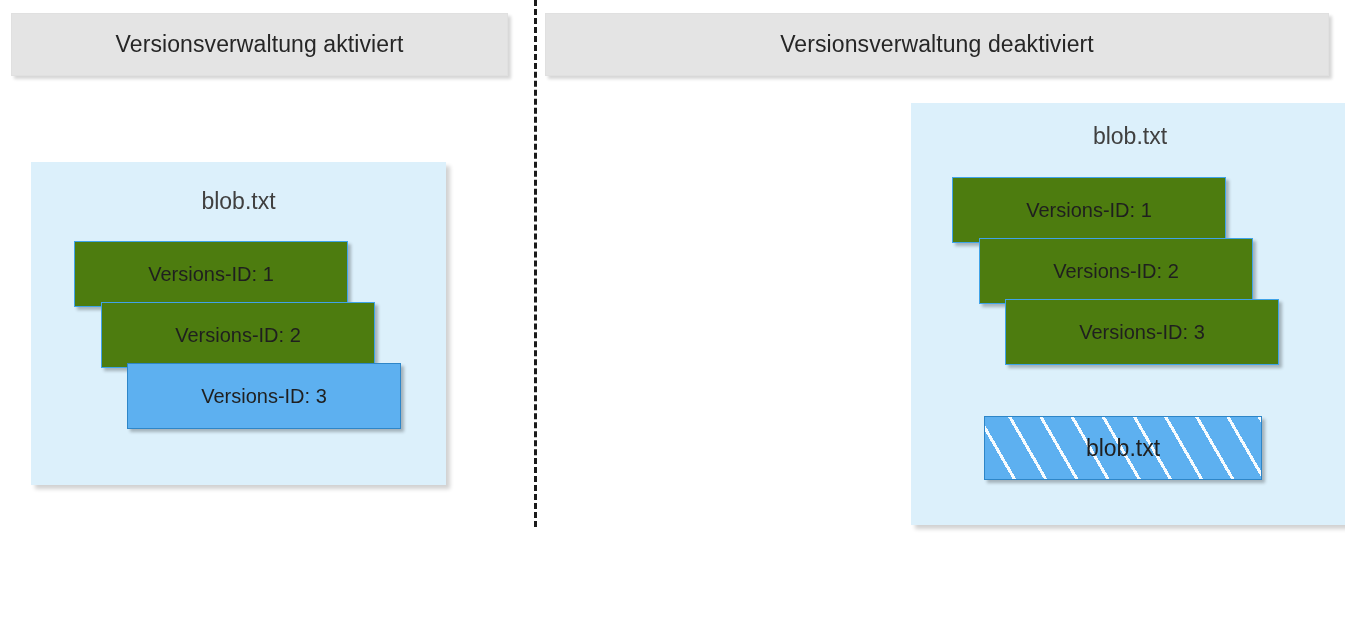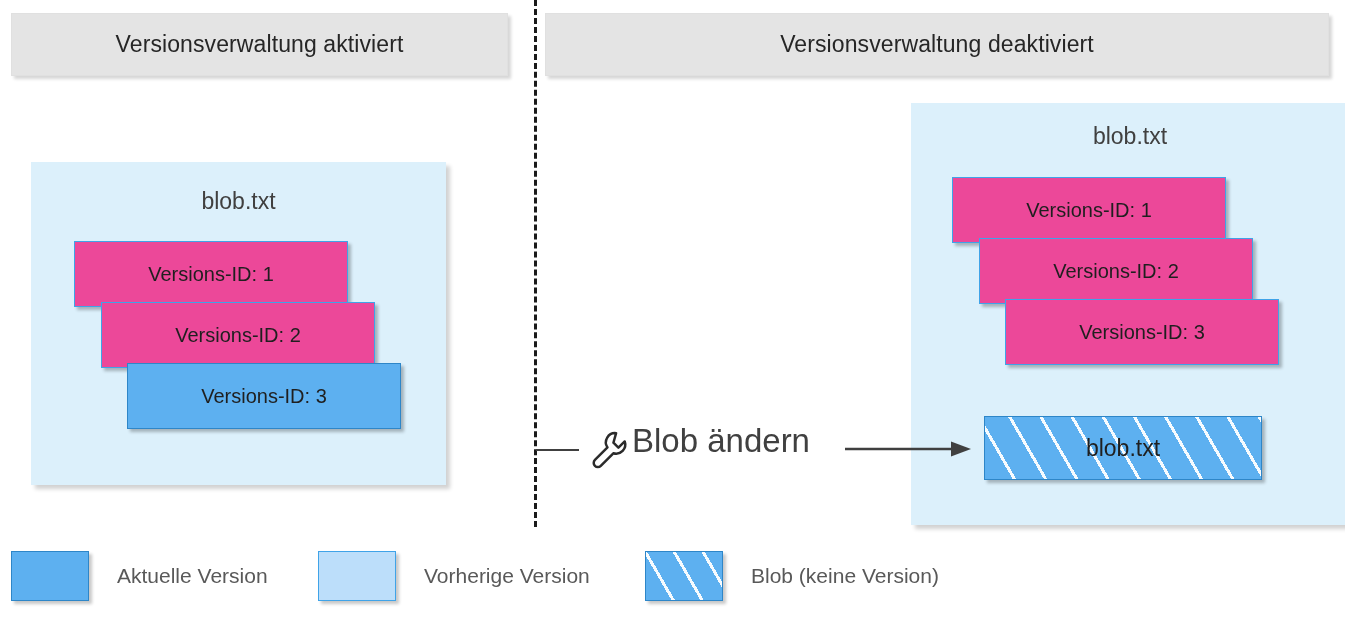--- a/index.html
+++ b/index.html
@@ -72,21 +72,21 @@
     position: absolute;
     box-sizing: border-box;
     display: flex;
     align-items: center;
     justify-content: center;
     font-size: 20px;
     color: #1f1f1f;
     box-shadow: 3px 3px 3px rgba(0,0,0,0.26);
   }
   .vcard.prev {
-    background: #ec4899;
+    background: #4d7c0f;
     border: 1px solid #3fa3e8;
   }
   .vcard.current {
     background: #5db0f0;
     border: 1px solid #2e86c8;
   }
 
   
   #l-v1 { left: 43px;  top: 79px;  width: 274px; height: 66px; }
   #l-v2 { left: 70px;  top: 140px; width: 274px; height: 66px; }
@@ -239,52 +239,15 @@
       <span>Versions-ID: 2</span>
     </div>
     <div class="vcard prev" id="r-v3">
       <span>Versions-ID: 3</span>
     </div>
     <div class="hatch" id="r-blob">
       <span>blob.txt</span>
     </div>
   </div>
 
-  <div id="change-group">
-    <div id="lead-line"></div>
-
-    <span id="wrench-icon">
-      <svg viewBox="0 0 48 48" width="46" height="48" aria-hidden="true">
-        <g fill="none" stroke="#2b2b2b" stroke-width="2.6" stroke-linecap="round" stroke-linejoin="round">
-          <path d="M33.5 6.4 a9.6 9.6 0 0 0 -9.0 14.9 L11.4 34.4
-                   a4.3 4.3 0 1 0 6.1 6.1 L30.6 27.4
-                   a9.6 9.6 0 0 0 11.9 -12.3 L35.9 21.6
-                   l-5.2 -5.2 z"></path>
-        </g>
-      </svg>
-    </span>
-
-    <span id="change-label">Blob ändern</span>
-
-    <span id="arrow-wrap">
-      <svg viewBox="0 0 128 26" width="128" height="26" aria-hidden="true">
-        <line x1="0" y1="13" x2="108" y2="13" stroke="#404040" stroke-width="2.4"></line>
-        <polygon points="106,5.5 126,13 106,20.5" fill="#404040"></polygon>
-      </svg>
-    </span>
-  </div>
-
-  <div id="legend">
-    <div class="legend-item" id="legend-item-0">
-      <span class="legend-swatch current"></span>
-      <span class="legend-label">Aktuelle Version</span>
-    </div>
-    <div class="legend-item" id="legend-item-1">
-      <span class="legend-swatch prev"></span>
-      <span class="legend-label">Vorherige Version</span>
-    </div>
-    <div class="legend-item" id="legend-item-2">
-      <span class="legend-swatch blob"></span>
-      <span class="legend-label">Blob (keine Version)</span>
-    </div>
-  </div>
+
 
 </div>
 
 </body></html>

